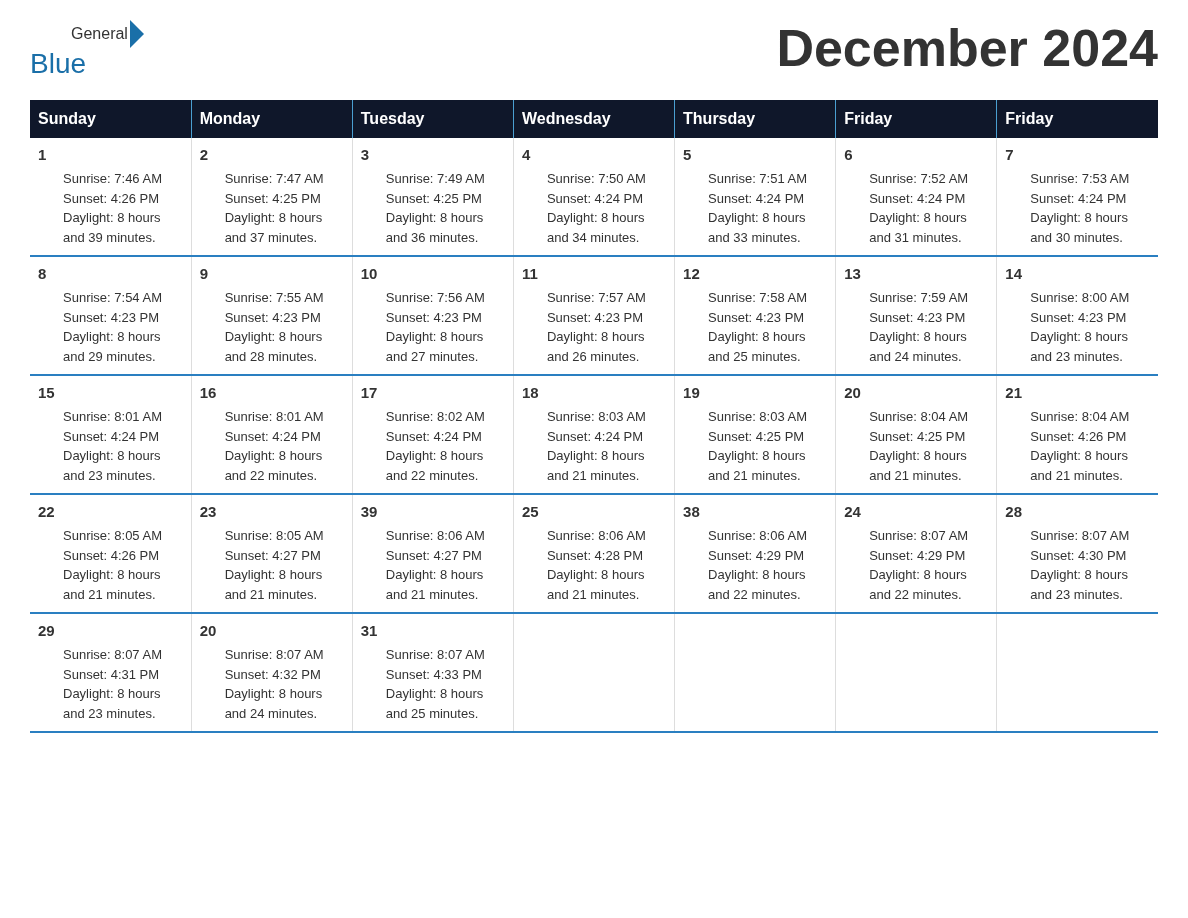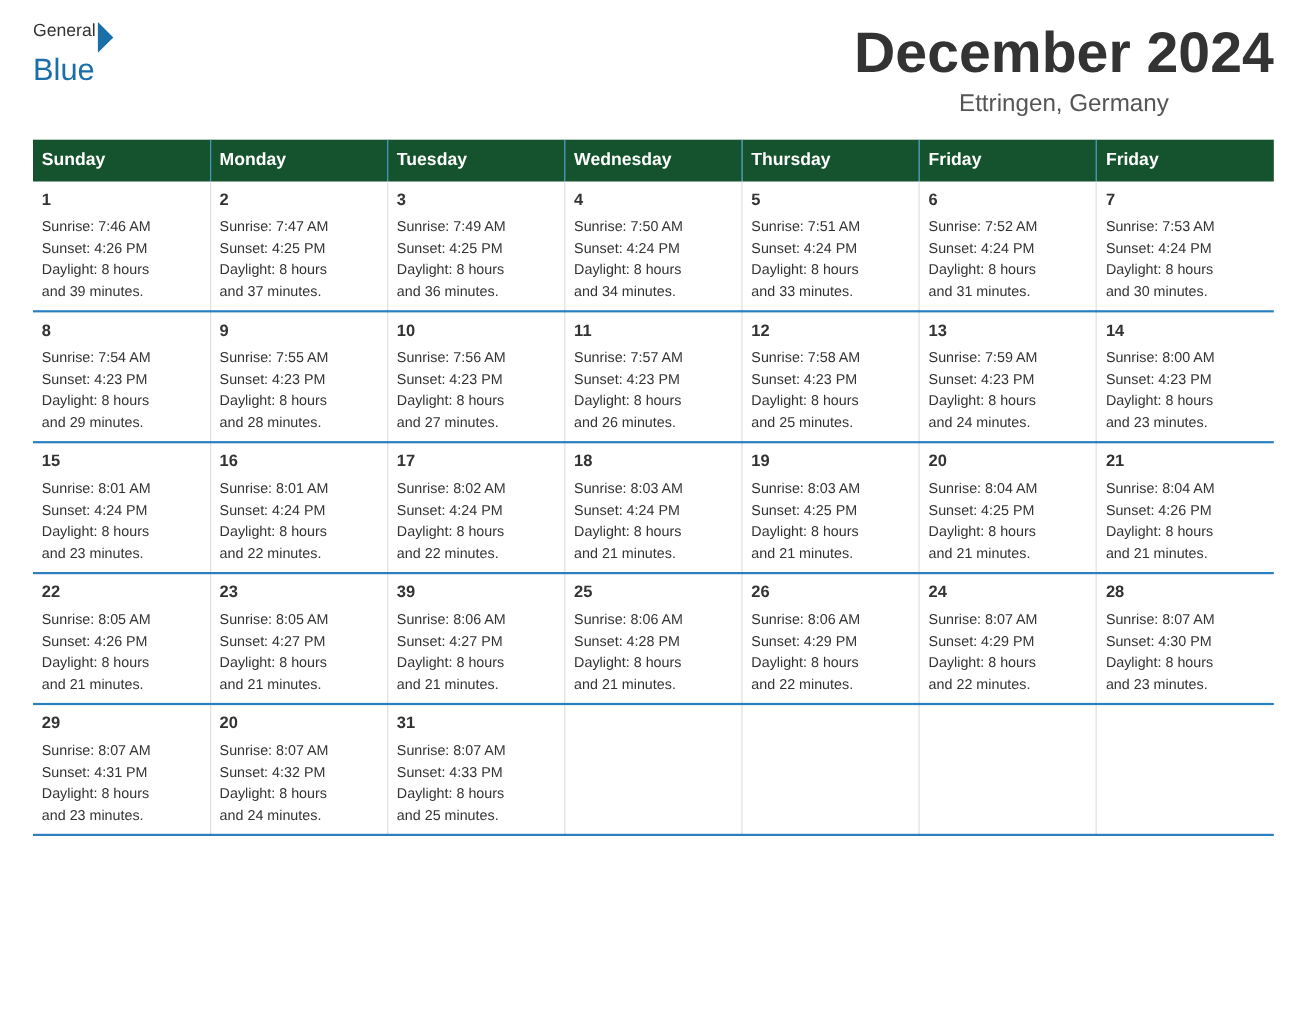--- a/index.html
+++ b/index.html
@@ -32,40 +32,40 @@
       border-bottom: 14px solid transparent;
       display: inline-block;
       margin-left: 2px;
     }
     .logo-blue {
       color: #1a6fa8;
       font-size: 28px;
       font-weight: normal;
     }
     .title-area {
-      text-align: center;
+      text-align: left;
     }
     .month-title {
       font-size: 52px;
       font-weight: bold;
       color: #333;
       line-height: 1.1;
     }
     .location {
       font-size: 22px;
       color: #555;
       margin-top: 4px;
     }
     table {
       width: 100%;
       border-collapse: collapse;
       table-layout: fixed;
     }
     thead tr {
-      background-color: #14532d;
+      background-color: #0f172a;
     }
     thead th {
       color: white;
       padding: 10px 8px;
       text-align: left;
       font-size: 16px;
       font-weight: bold;
       border-right: 1px solid #4a9fd1;
     }
     thead th:last-child {
@@ -88,43 +88,44 @@
     .day-number {
       font-size: 15px;
       font-weight: bold;
       margin-bottom: 6px;
       display: block;
     }
     .day-info {
       font-size: 13px;
       line-height: 1.5;
       color: #333;
+      margin-left: 25px;
     }
     .empty-cell {
       background: #fff;
     }
     .logo-row {
       display: flex;
-      align-items: flex-start;
+      align-items: center;
+      margin-left: 41px;
     }
   </style>
 </head>
 <body>
 
 <div class="header">
   <div class="logo">
     <div class="logo-row">
       <span class="logo-general">General</span>
       <span class="logo-arrow"></span>
     </div>
     <span class="logo-blue">Blue</span>
   </div>
   <div class="title-area">
     <div class="month-title">December 2024</div>
-    <div class="location">Ettringen, Germany</div>
   </div>
 </div>
 
 <table>
   <thead>
     <tr>
       <th>Sunday</th>
       <th>Monday</th>
       <th>Tuesday</th>
       <th>Wednesday</th>
@@ -360,21 +361,21 @@
         <td>
         <span class="day-number">25</span>
         <div class="day-info">
           Sunrise: 8:06 AM<br>
           Sunset: 4:28 PM<br>
           Daylight: 8 hours<br>
           and 21 minutes.
         </div>
       </td>
         <td>
-        <span class="day-number">26</span>
+        <span class="day-number">38</span>
         <div class="day-info">
           Sunrise: 8:06 AM<br>
           Sunset: 4:29 PM<br>
           Daylight: 8 hours<br>
           and 22 minutes.
         </div>
       </td>
         <td>
         <span class="day-number">24</span>
         <div class="day-info">

